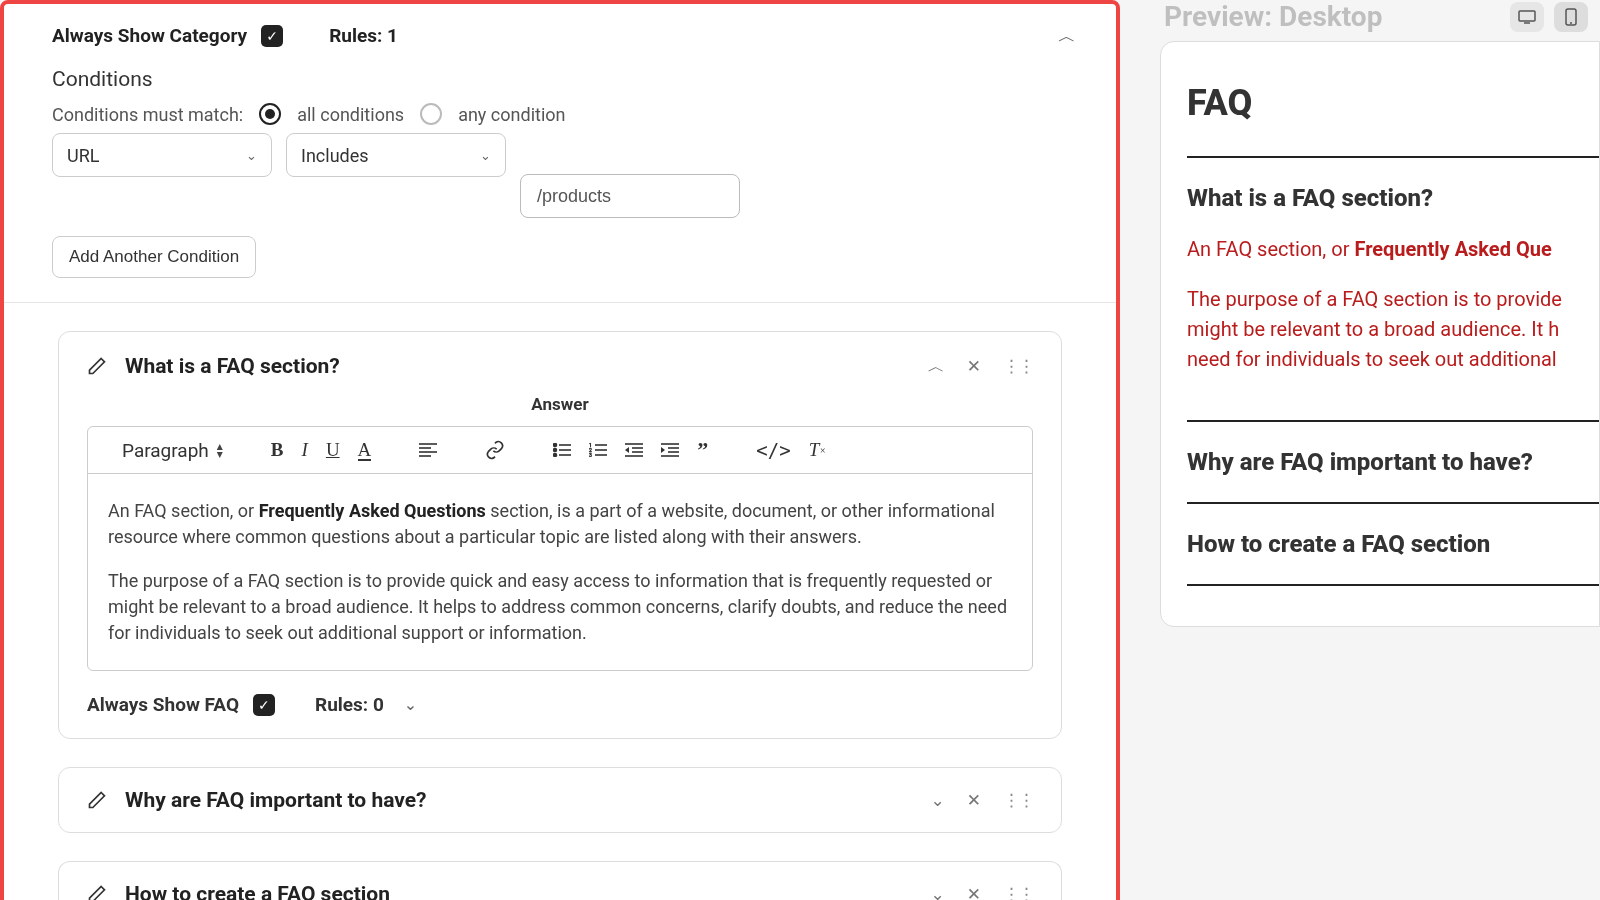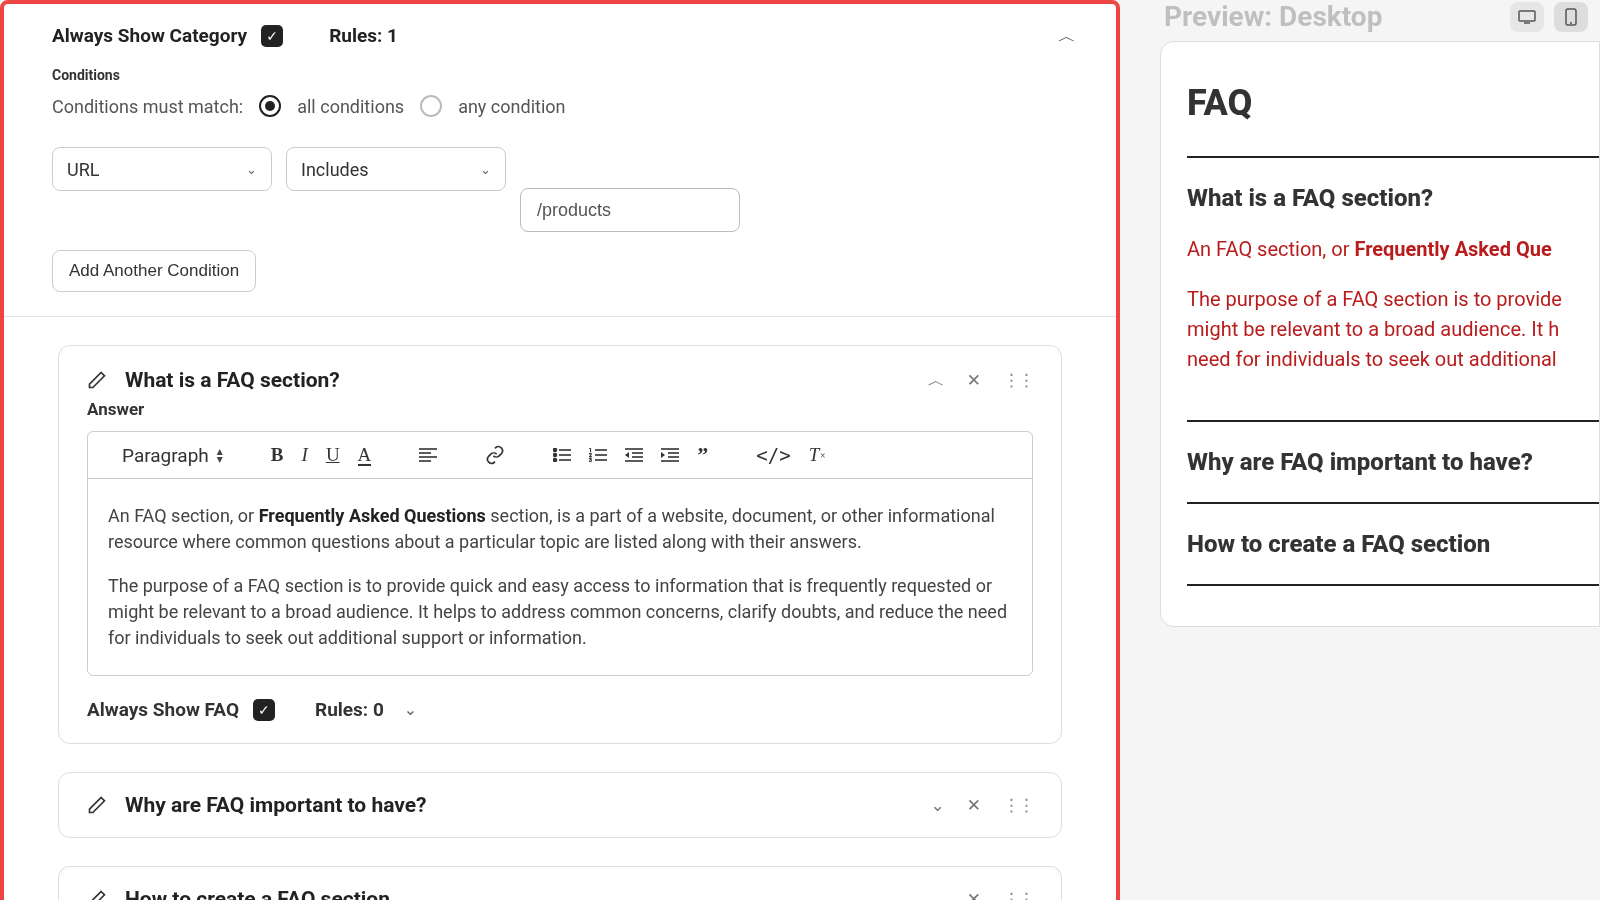--- a/index.html
+++ b/index.html
@@ -10,22 +10,22 @@
 
 
 .cat-header { display: flex; align-items: center; padding: 20px 40px 12px 48px; position: relative; }
 .cat-header .label { font-weight: 700; font-size: 19px; color: #222; }
 .checkbox { width: 22px; height: 22px; border-radius: 5px; background: #222; color: #fff; display: inline-flex; align-items: center; justify-content: center; margin-left: 14px; cursor: pointer; font-size: 14px; }
 .rules-count { font-weight: 700; font-size: 19px; margin-left: 46px; color: #222; }
 .chev-up { position: absolute; right: 40px; font-size: 18px; color: #666; cursor: pointer; }
 
 
 .conditions { padding: 8px 48px 24px 48px; border-bottom: 1px solid #e5e5e5; }
-.conditions-title { font-weight: 700; font-size: 14px; color: #333; margin-bottom: 12px; }
-.match-row { display: flex; align-items: center; gap: 16px; margin-bottom: 30px; color: #555; font-size: 18px; }
+.conditions-title { font-weight: 400; font-size: 21px; color: #333; margin-bottom: 12px; }
+.match-row { display: flex; align-items: center; gap: 16px; margin-bottom: 8px; color: #555; font-size: 18px; }
 .radio { width: 22px; height: 22px; border: 2px solid #222; border-radius: 50%; display: inline-flex; align-items: center; justify-content: center; cursor: pointer; }
 .radio.selected::after { content: ""; width: 10px; height: 10px; background: #222; border-radius: 50%; }
 .radio.unselected { border-color: #bbb; }
 .radio-label { font-size: 18px; color: #555; }
 
 .cond-row { display: flex; gap: 14px; margin-bottom: 18px; }
 .select { height: 44px; border: 1px solid #ccc; border-radius: 8px; background: #fff; display: flex; align-items: center; padding: 0 14px; justify-content: space-between; font-size: 18px; color: #333; cursor: pointer; }
 .select.url { width: 220px; }
 .select.incl { width: 220px; }
 .select .chev { color: #666; font-size: 13px; }
@@ -36,21 +36,21 @@
 
 .faq-card { margin: 28px 54px; border: 1px solid #ddd; border-radius: 12px; background: #fff; padding: 22px 28px; }
 .faq-card.collapsed { padding: 20px 28px; }
 .faq-card-header { display: flex; align-items: center; position: relative; }
 .pencil-icon { width: 20px; height: 20px; color: #333; margin-right: 18px; flex-shrink: 0; }
 .faq-title { font-weight: 700; font-size: 21px; color: #222; }
 .card-actions { position: absolute; right: 0; display: flex; gap: 22px; align-items: center; color: #777; }
 .card-actions span { cursor: pointer; font-size: 17px; }
 .drag-icon { letter-spacing: -2px; color: #888; }
 
-.answer-label { font-weight: 700; font-size: 17px; margin-top: 7px; margin-bottom: 12px; }
+.answer-label { font-weight: 700; font-size: 17px; margin-top: 16px; margin-bottom: 12px; text-align: center; }
 
 
 .editor { border: 1px solid #ccc; border-radius: 6px; }
 .toolbar { display: flex; align-items: center; padding: 10px 16px; border-bottom: 1px solid #ccc; gap: 12px; }
 .tb-group { display: flex; align-items: center; gap: 18px; padding: 0 18px; }
 .tb-btn { font-size: 19px; color: #333; cursor: pointer; display: inline-flex; align-items: center; }
 .para-select { font-size: 19px; display: flex; align-items: center; gap: 8px; cursor: pointer; }
 .para-select .sort { font-size: 12px; line-height: 8px; color: #444; }
 
 .editor-body { padding: 24px 20px; font-size: 18px; line-height: 1.45; color: #444; }

